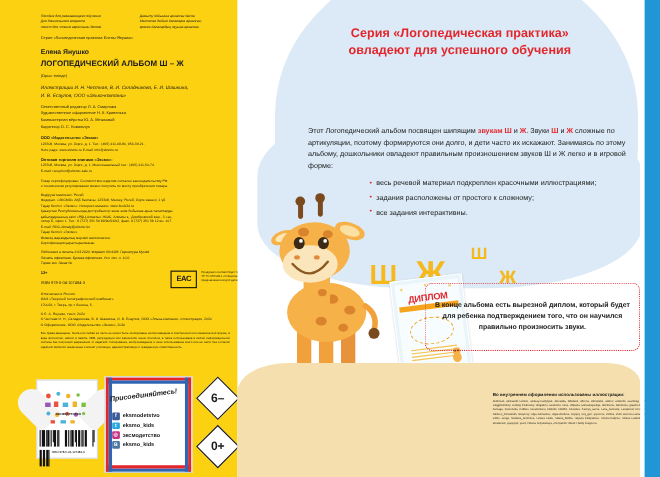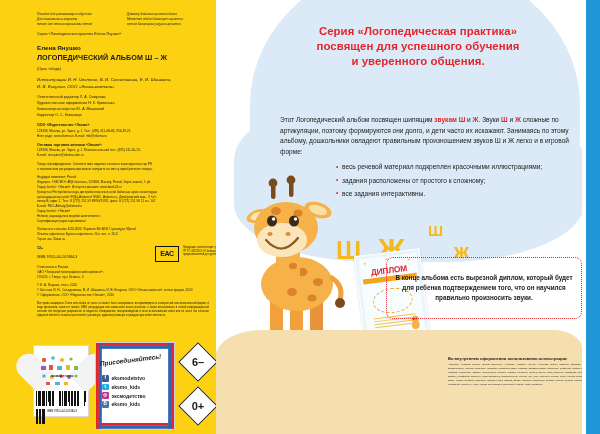--- a/index.html
+++ b/index.html
@@ -351,22 +351,21 @@
     </div>
   </div>
 
   <div class="right">
 
     <div class="blue-blob"></div>
     <div class="blue-blob2"></div>
 
     <div class="headline">
       <span class="ln">Серия «Логопедическая практика»</span>
-      <span class="ln">посвящен для успешного обучения</span>
-      <span class="ln">и уверенного общения.</span>
+      <span class="ln">овладеют для успешного обучения</span>
     </div>
 
     <div class="body-copy">
       <p id="para"><span>Этот Логопедический альбом посвящен шипящим </span><span class="rd">звукам Ш</span><span> и </span><span class="rd">Ж</span><span>. Звуки </span><span class="rd">Ш</span><span> и </span><span class="rd">Ж</span><span> сложные по артикуляции, поэтому формируются они долго, и дети часто их искажают. Занимаясь по этому альбому, дошкольники овладеют правильным произношением звуков Ш и Ж легко и в игровой форме:</span></p>
       <ul class="bullets">
         <li>весь речевой материал подкреплен красочными иллюстрациями;</li>
         <li>задания расположены от простого к сложному;</li>
         <li>все задания интерактивны.</li>
       </ul>
     </div>

